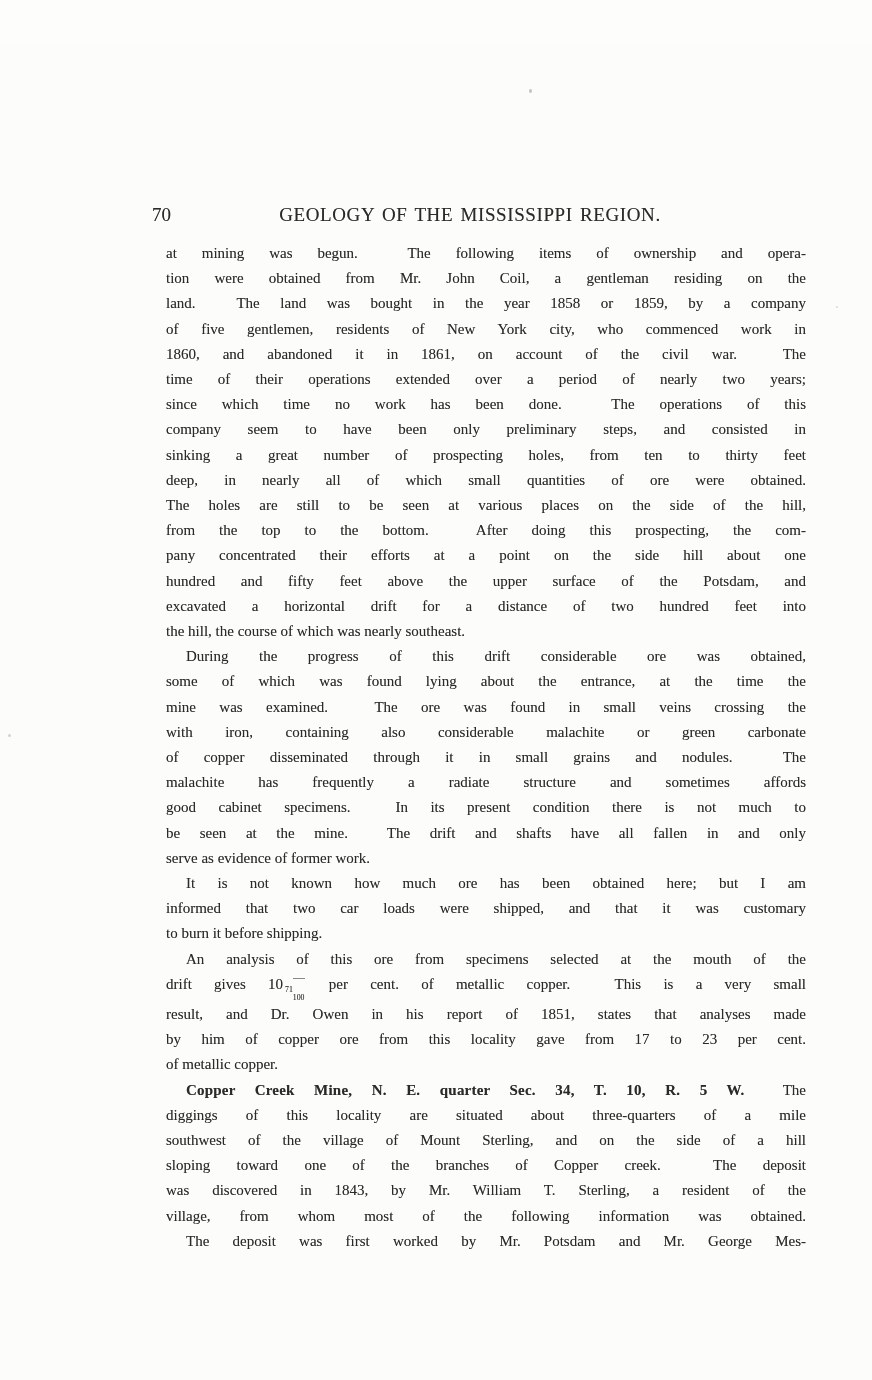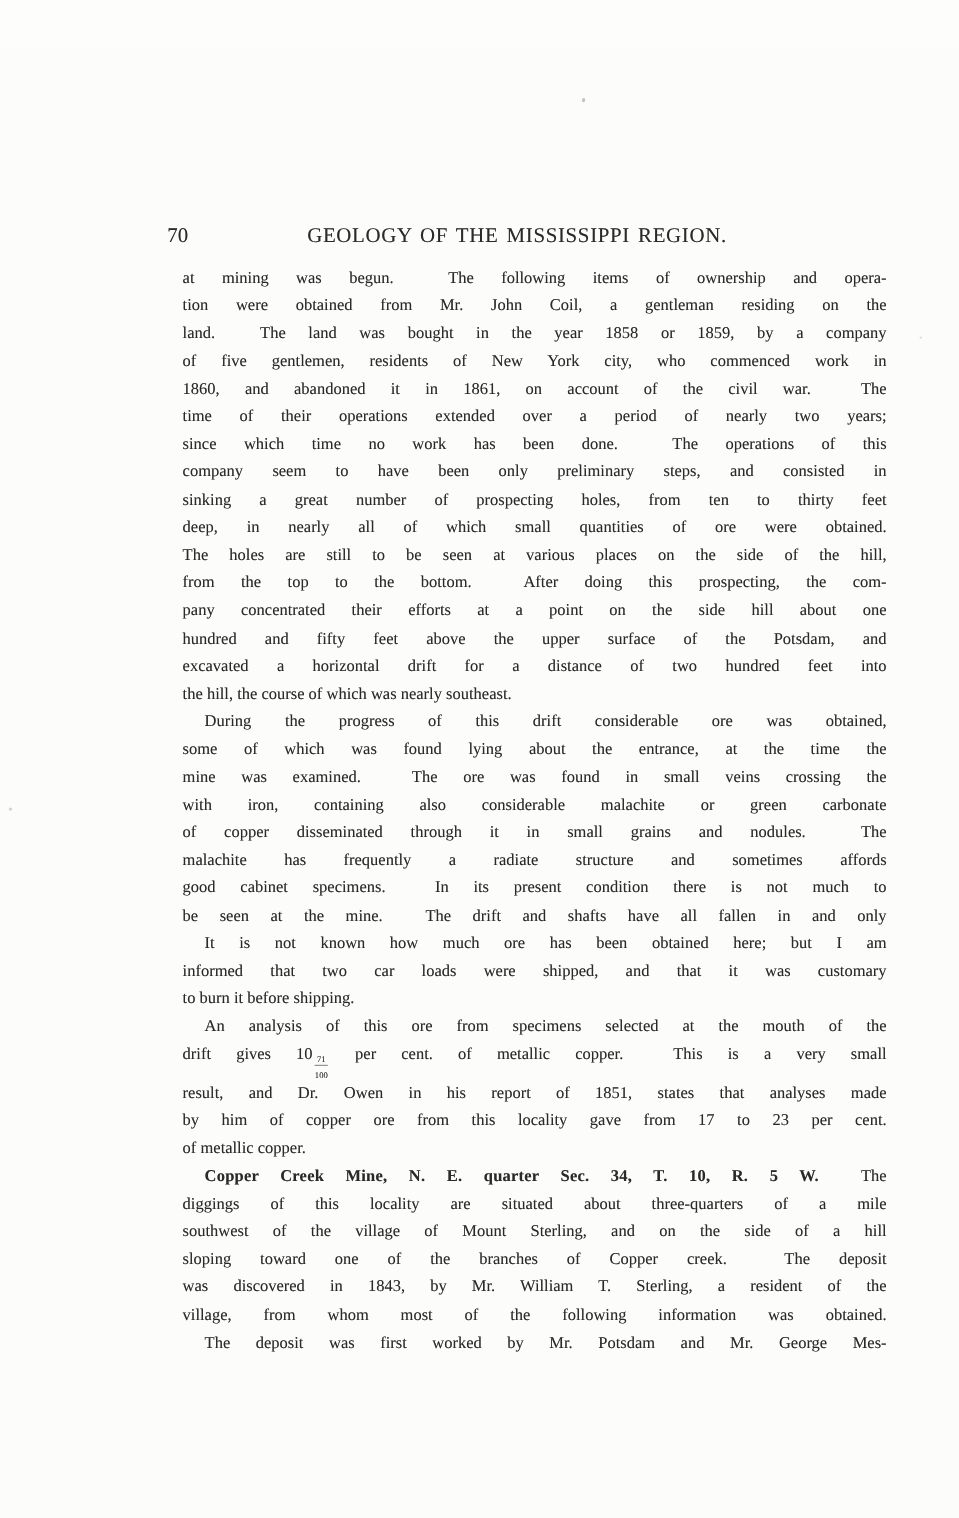--- a/index.html
+++ b/index.html
@@ -58,29 +58,29 @@
   }
   .line.indent { text-indent: 20px; }
   .line.flush { text-align-last: left; }
   .lead-bold {
     font-weight: bold;
     letter-spacing: 0.2px;
   }
   
   .frac {
     display: inline-flex;
-    flex-direction: column;
+    flex-direction: row;
     align-items: center;
     vertical-align: -0.35em;
     line-height: 1;
     font-size: 0.52em;
     margin: 0 2px;
   }
   .frac .num { display: block; padding-bottom: 1px; }
-  .frac .den { display: block; border-top: 1px solid rgba(42,42,40,0.55); padding-top: 5px; }
+  .frac .den { display: block; border-top: 1px solid rgba(42,42,40,0.55); padding-top: 15px; }
   
   .speck {
     position: absolute;
     background: rgba(90,90,88,0.35);
     border-radius: 50%;
   }
   .speck.s1 { left: 529px; top: 45px;  width: 3px; height: 4px; }
   .speck.s2 { left: 8px;   top: 690px; width: 3px; height: 3px; background: rgba(90,90,88,0.25); }
   .speck.s3 { left: 836px; top: 262px; width: 2px; height: 2px; background: rgba(90,90,88,0.2); }
 </style>
@@ -118,20 +118,21 @@
       </div>
       <div class="para">
         <div class="line indent">During the progress of this drift considerable ore was obtained,</div>
         <div class="line">some of which was found lying about the entrance, at the time the</div>
         <div class="line">mine was examined.&nbsp; The ore was found in small veins crossing the</div>
         <div class="line">with iron, containing also considerable malachite or green carbonate</div>
         <div class="line">of copper disseminated through it in small grains and nodules.&nbsp; The</div>
         <div class="line">malachite has frequently a radiate structure and sometimes affords</div>
         <div class="line">good cabinet specimens.&nbsp; In its present condition there is not much to</div>
         <div class="line">be seen at the mine.&nbsp; The drift and shafts have all fallen in and only</div>
+        <div class="line flush">serve as evidence of former work.</div>
       </div>
       <div class="para">
         <div class="line indent">It is not known how much ore has been obtained here; but I am</div>
         <div class="line">informed that two car loads were shipped, and that it was customary</div>
         <div class="line flush">to burn it before shipping.</div>
       </div>
       <div class="para">
         <div class="line indent">An analysis of this ore from specimens selected at the mouth of the</div>
         <div class="line">drift gives 10<span class="frac">
             <span class="num">71</span>

